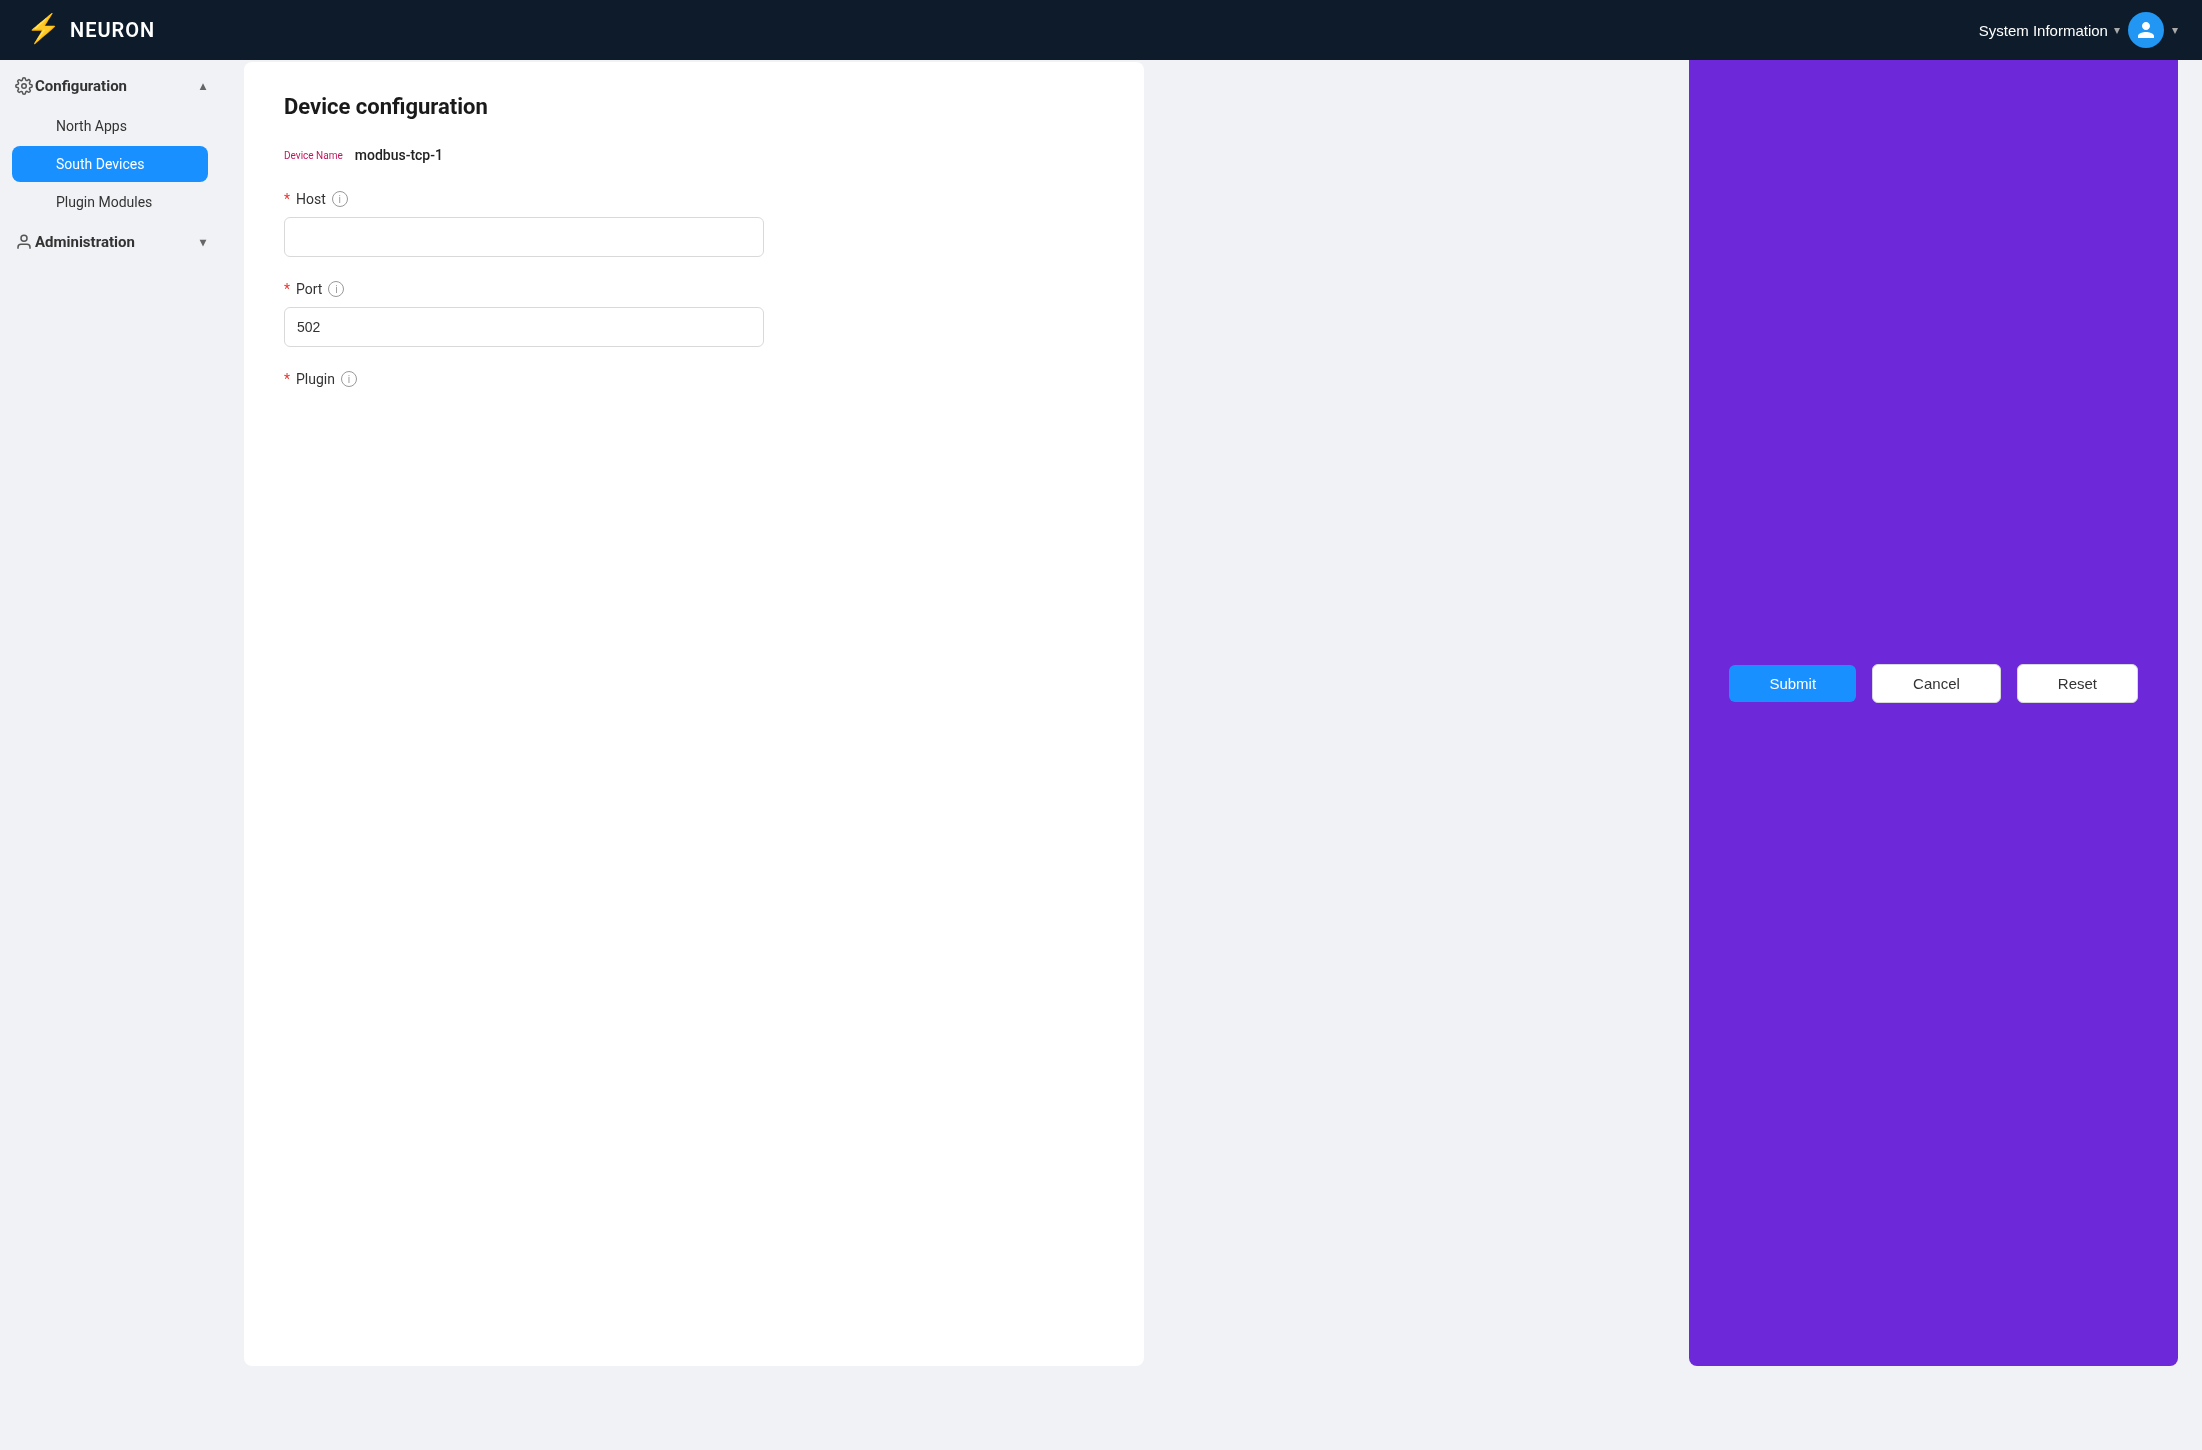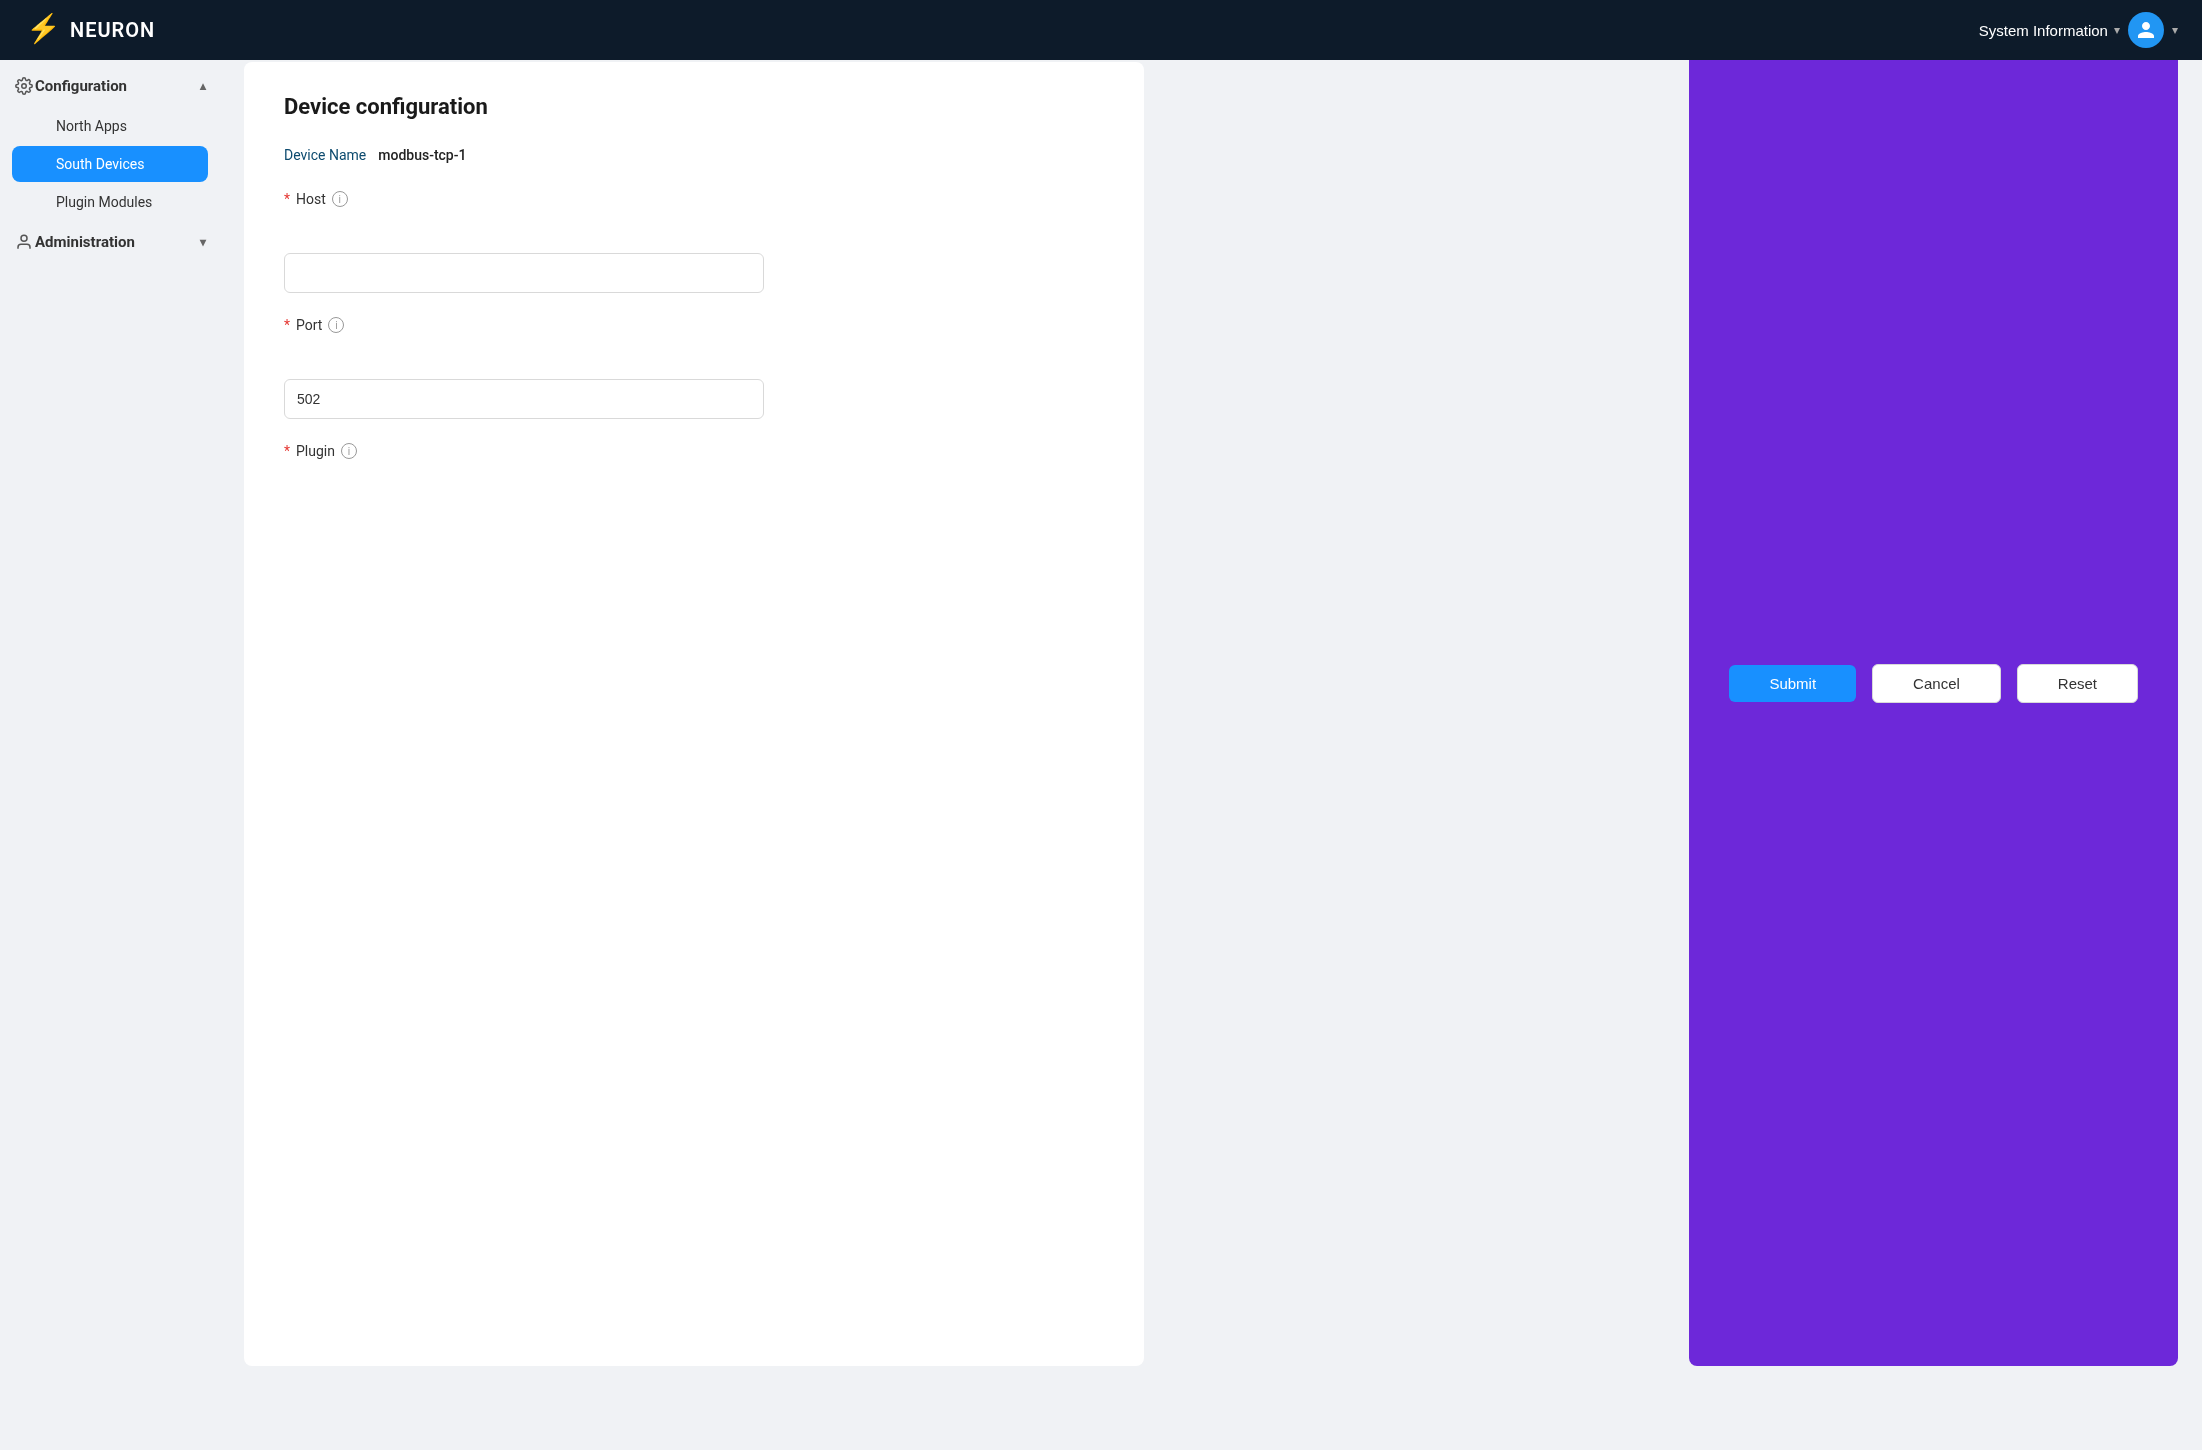--- a/index.html
+++ b/index.html
@@ -158,22 +158,22 @@
       color: #1a1a1a;
       margin-bottom: 28px;
     }
     .device-name-row {
       display: flex;
       align-items: center;
       gap: 12px;
       margin-bottom: 28px;
     }
     .device-name-label {
-      color: #0c4a6e;
-      font-size: 14px;
+      color: #be185d;
+      font-size: 10px;
       text-align: center;
     }
     .device-name-value {
       color: #222;
       font-size: 14px;
       font-weight: 500;
     }
 
     
     .field-group {
@@ -204,21 +204,20 @@
     }
     .field-input {
       width: 480px;
       height: 40px;
       border: 1px solid #d9d9d9;
       border-radius: 6px;
       padding: 0 12px;
       font-size: 14px;
       color: #333;
       outline: none;
-      margin-top: 36px;
     }
     .footer-inner {
       background: white;
       border-radius: 0 0 8px 8px;
       padding: 20px 40px;
       display: flex;
       align-items: center;
       gap: 16px;
       max-width: 900px;
       justify-content: center;

